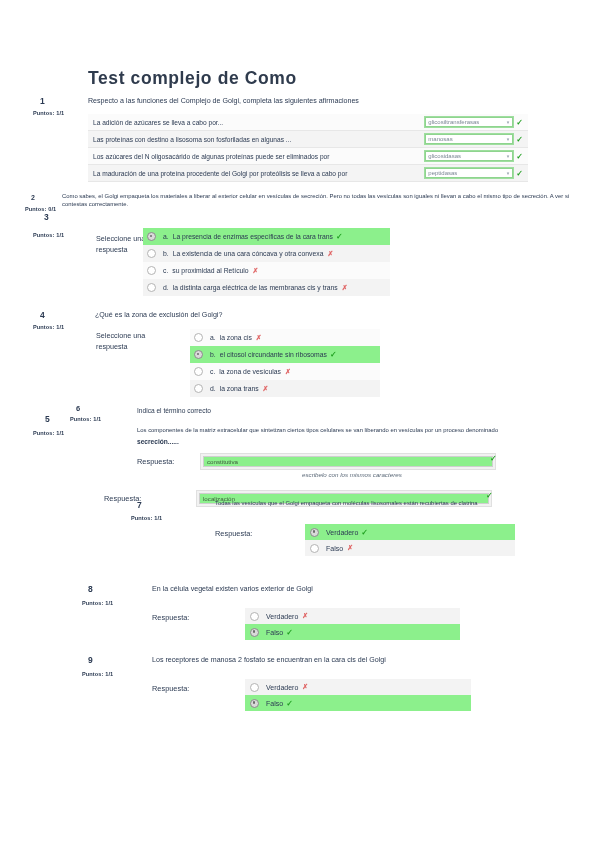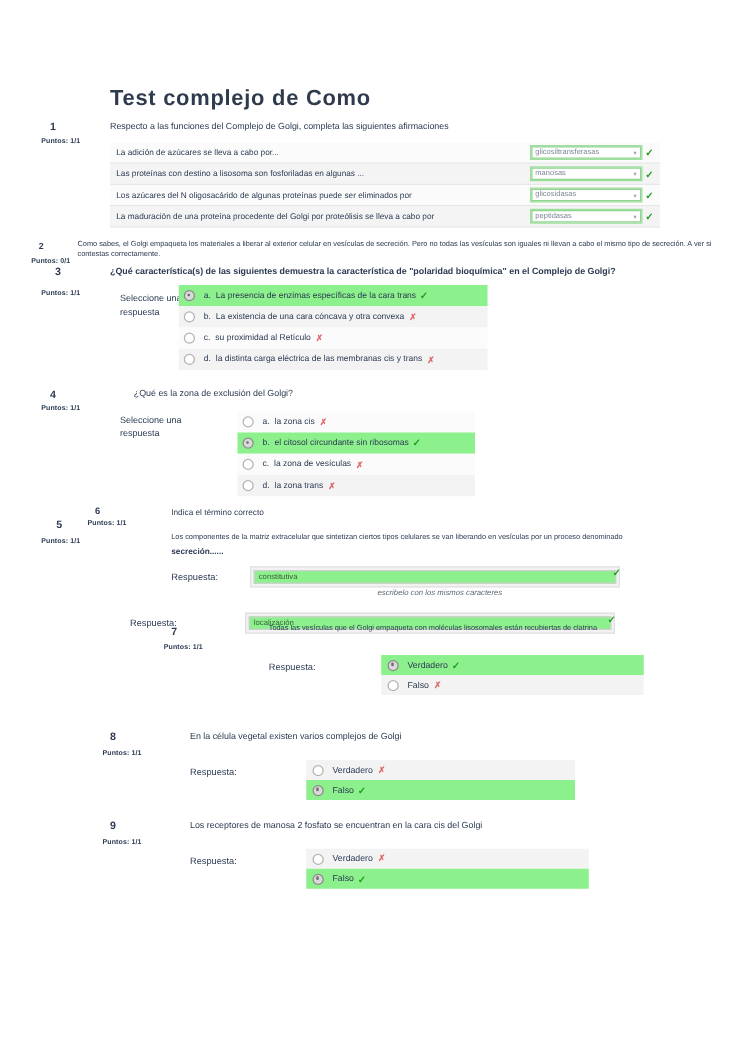--- a/index.html
+++ b/index.html
@@ -242,21 +242,20 @@
     </tbody>
       </table>
   </div>
 
   <div class="abs qnum" style="left:31px; top:194px; font-size:7px;">2</div>
   <div class="abs qpoints" style="left:25px; top:206px;">Puntos: 0/1</div>
   <div class="abs qtext small" style="left:62px; top:193px; width:508px;">Como sabes, el Golgi empaqueta los materiales a liberar al exterior celular en vesículas de secreción. Pero no todas las vesículas son iguales ni llevan a cabo el mismo tipo de secreción.  A ver si contestas correctamente.</div>
 
   <div class="abs qnum" style="left:44px; top:212px;">3</div>
   <div class="abs qpoints" style="left:33px; top:232px;">Puntos: 1/1</div>
-  <div class="abs qtext" style="left:88px; top:212px; width:480px; font-weight:bold;">¿Qué característica(s) de las siguientes demuestra la característica de "polaridad bioquímica" en el Complejo de Golgi?</div>
 
   <div class="abs selprompt" style="left:96px; top:234px; width:80px;">Seleccione una respuesta</div>
 
   <div class="abs options" style="left:143px; top:228px; width:247px;">
     <div class="opt-row correct">
       <span class="radio sel"></span>
       <span class="opt-label">a.</span>
       <span>La presencia de enzimas específicas de la cara trans</span>
       <span class="mark-ok">✓</span>
     </div>
@@ -275,21 +274,21 @@
     <div class="opt-row alt">
       <span class="radio"></span>
       <span class="opt-label">d.</span>
       <span>la distinta carga eléctrica de las membranas cis y trans</span>
       <span class="mark-bad">✗</span>
     </div>
   </div>
 
   <div class="abs qnum" style="left:40px; top:310px;">4</div>
   <div class="abs qpoints" style="left:33px; top:324px;">Puntos: 1/1</div>
-  <div class="abs qtext" style="left:107px; top:310px; width:300px;">¿Qué es la zona de exclusión del Golgi?</div>
+  <div class="abs qtext" style="left:95px; top:310px; width:300px;">¿Qué es la zona de exclusión del Golgi?</div>
 
   <div class="abs selprompt" style="left:96px; top:331px; width:80px;">Seleccione una respuesta</div>
 
   <div class="abs options" style="left:190px; top:329px; width:190px;">
     <div class="opt-row plain">
       <span class="radio"></span>
       <span class="opt-label">a.</span>
       <span>la zona cis</span>
       <span class="mark-bad">✗</span>
     </div>
@@ -348,21 +347,21 @@
     </div>
     <div class="tf-row neutral">
       <span class="radio"></span>
       <span>Falso</span>
       <span class="mark-bad">✗</span>
     </div>
   </div>
 
   <div class="abs qnum" style="left:88px; top:584px;">8</div>
   <div class="abs qpoints" style="left:82px; top:600px;">Puntos: 1/1</div>
-  <div class="abs qtext" style="left:152px; top:584px; width:330px;">En la célula vegetal existen varios complejos de Golgi</div>
+  <div class="abs qtext" style="left:152px; top:584px; width:330px;">En la célula vegetal existen varios exterior de Golgi</div>
 
   <div class="abs resp-label" style="left:152px; top:613px;">Respuesta:</div>
   <div class="abs tf-block" style="left:245px; top:608px; width:215px;">
     <div class="tf-row neutral">
       <span class="radio"></span>
       <span>Verdadero</span>
       <span class="mark-bad">✗</span>
     </div>
     <div class="tf-row correct">
       <span class="radio sel"></span>

